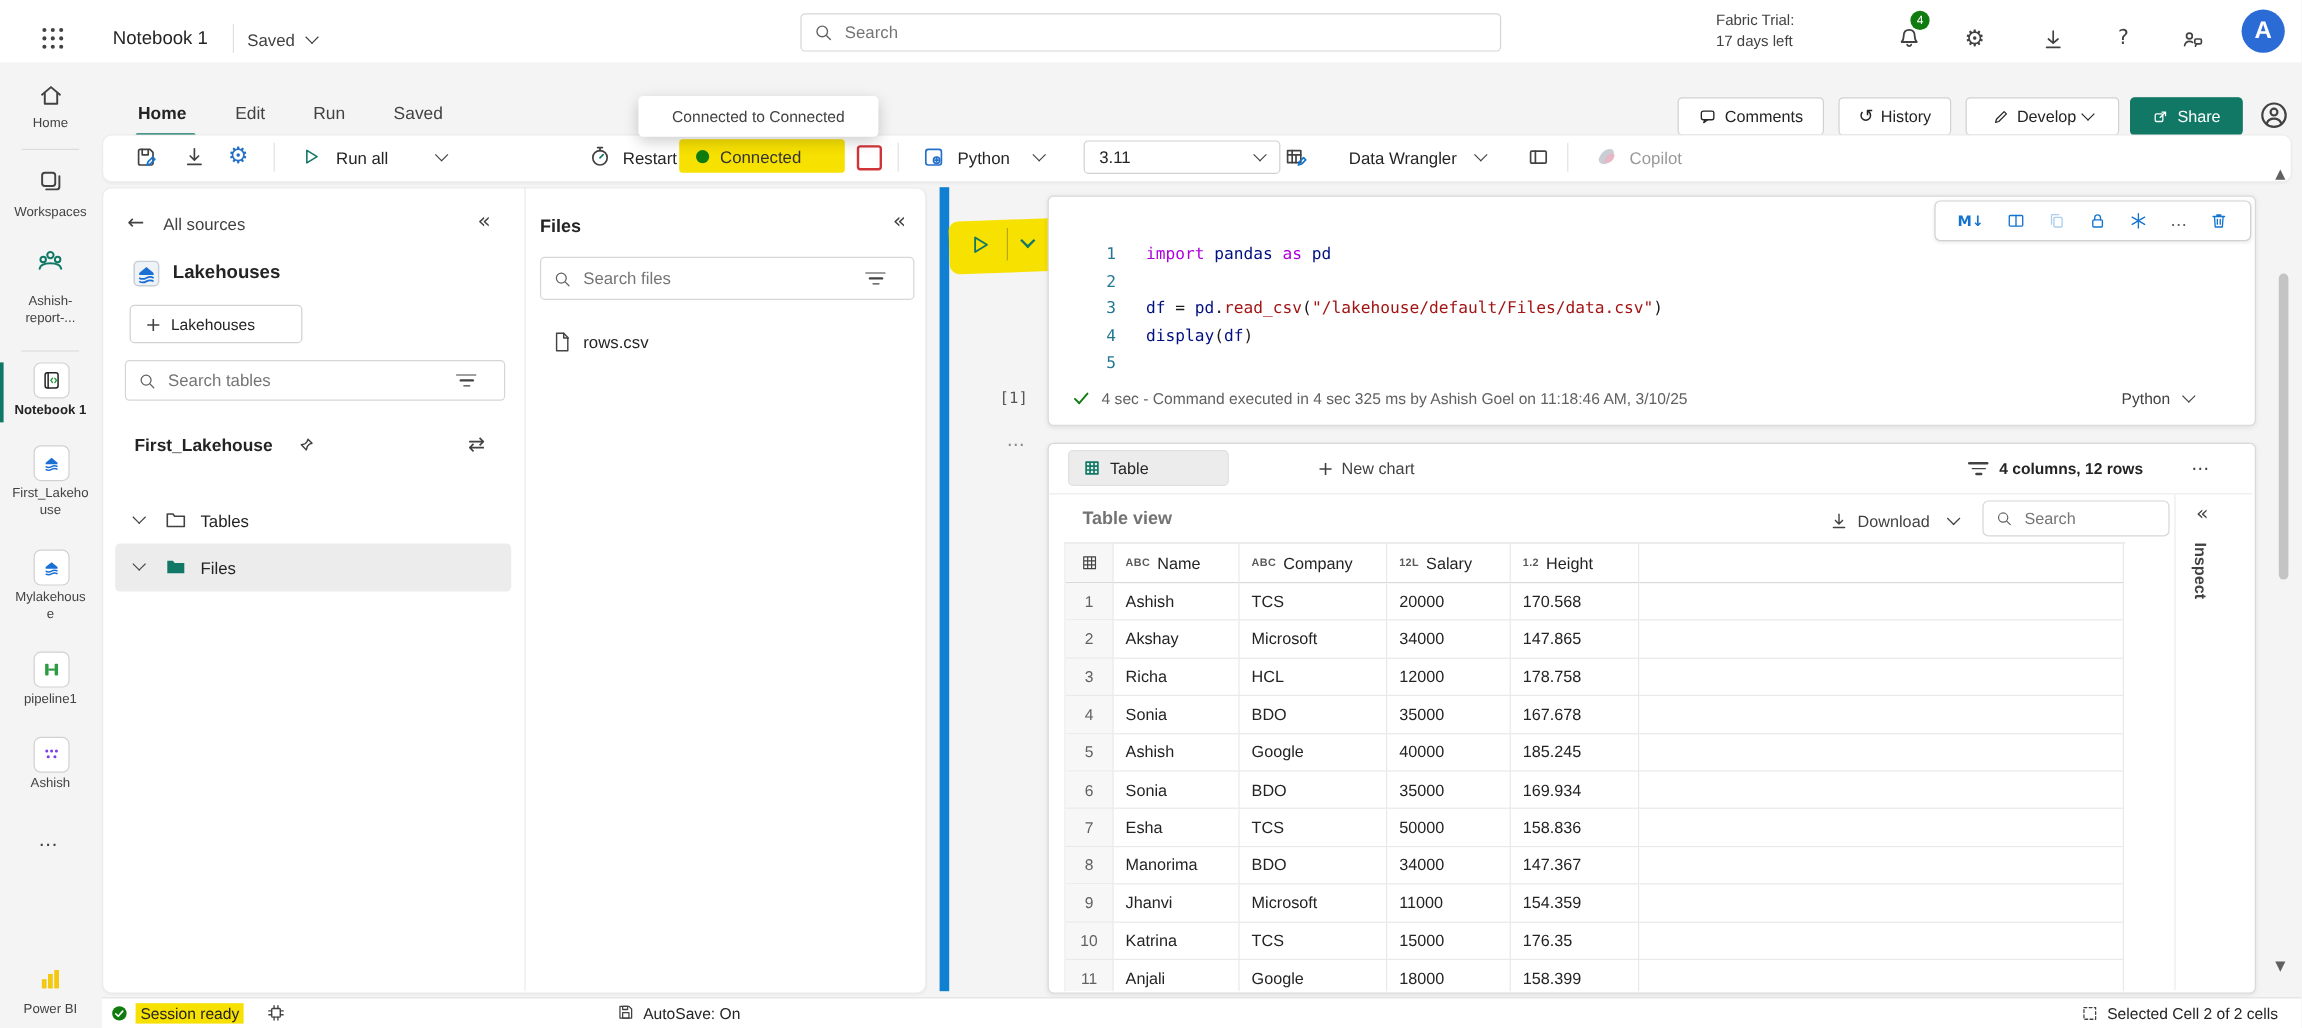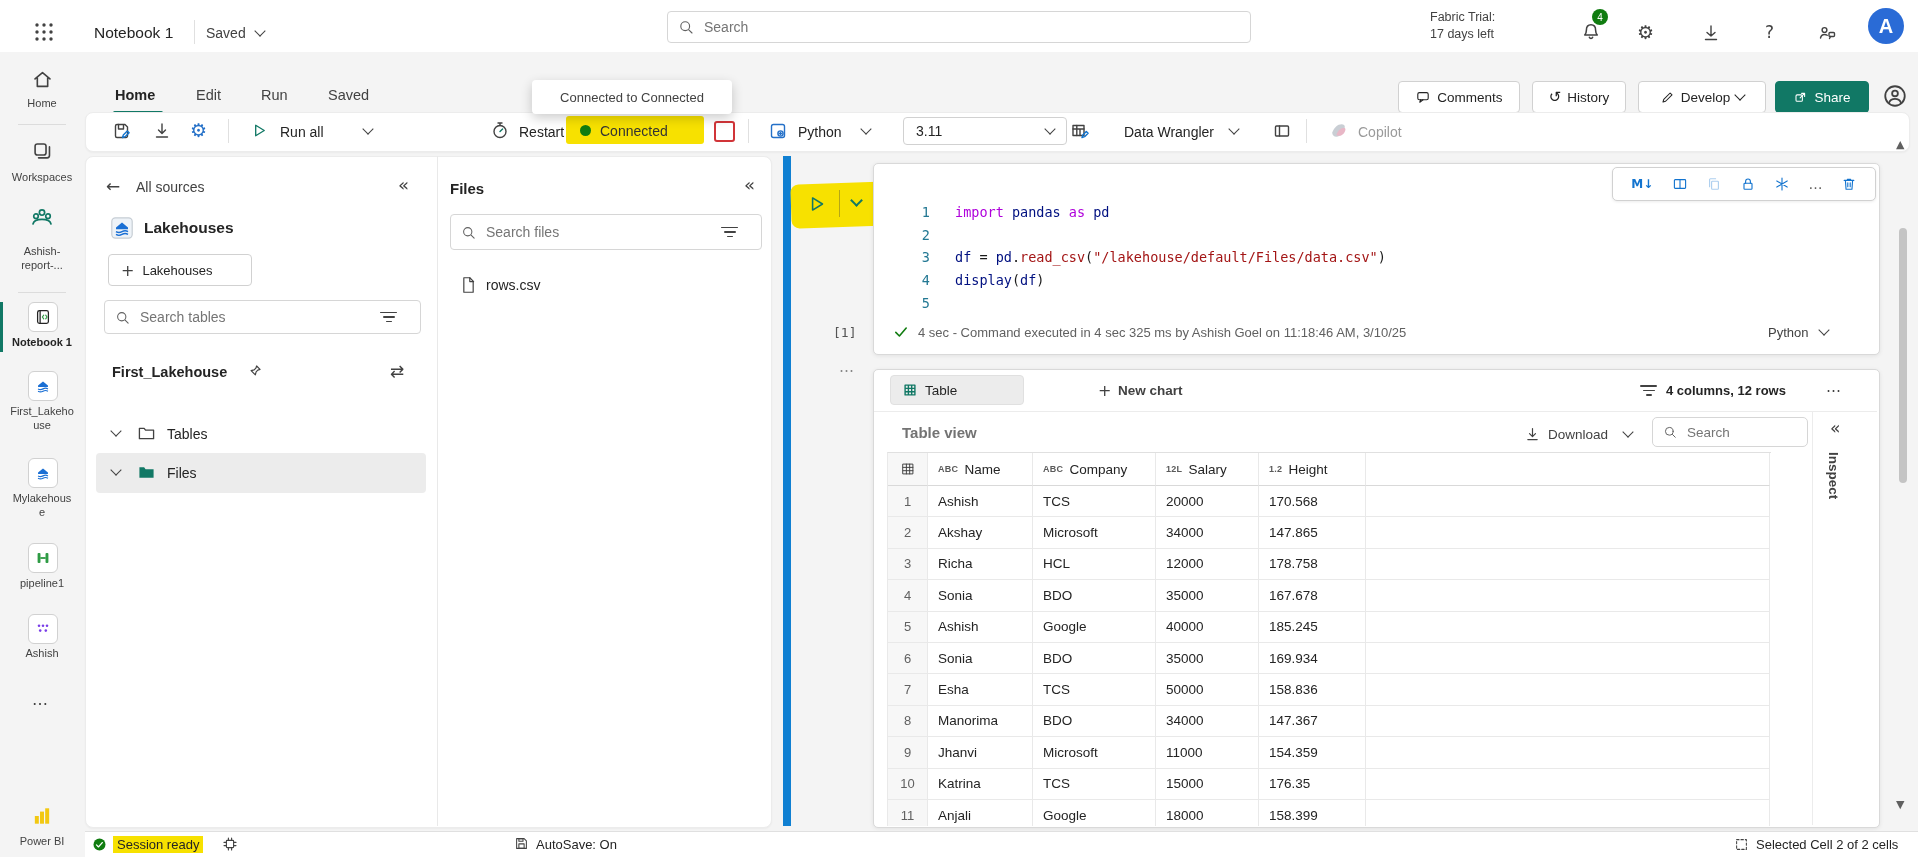--- a/index.html
+++ b/index.html
@@ -374,21 +374,21 @@
 <span class="abs chev" style="left:1820px;top:330px;color:#424242;"></span>
 
 <div class="abs" style="left:873px;top:369px;width:1005px;height:457px;background:#fff;border:1px solid #d9d9d9;border-radius:5px;box-shadow:0 1px 4px rgba(0,0,0,.08);"></div>
 <div class="abs flex" style="left:890px;top:375px;width:134px;height:30px;background:#ececec;border:1px solid #e0e0e0;border-radius:4px;gap:8px;padding-left:12px;box-sizing:border-box;">
   <svg class="ic" width="14" height="14" viewBox="0 0 20 20" style="color:var(--accent,#117865);stroke-width:2">
       <path d="M3 3h14v14H3zM3 7.7h14M3 12.4h14M7.7 3v14M12.4 3v14"></path>
     </svg>
   <span style="font-size:13.5px;">Table</span>
 </div>
 <span class="abs glyph" style="left:1098px;top:381px;font-size:16px;color:#424242;">+</span>
-<span class="abs" style="left:1118px;top:383px;font-size:13.5px;color:#424242;font-weight:bold;">New chart</span>
+<span class="abs" style="left:1118px;top:383px;font-size:13.5px;color:#424242;">New chart</span>
 <span class="abs filter-ic" style="left:1640px;top:385px;width:17px;">
     <i style="width:17px"></i>
     <i style="width:12px;margin:0 auto"></i>
     <i style="width:6px;margin:0 auto"></i>
   </span>
 <span class="abs" style="left:1666px;top:383px;font-size:13px;font-weight:bold;color:#242424;">4 columns, 12 rows</span>
 <span class="abs glyph" style="left:1826px;top:378px;font-size:15px;color:#424242;letter-spacing:1px;">…</span>
 <div class="abs" style="left:874px;top:411px;width:1003px;height:1px;background:#ececec;"></div>
 
 <span class="abs" style="left:902px;top:424px;font-size:15px;font-weight:bold;color:#737373;">Table view</span>

